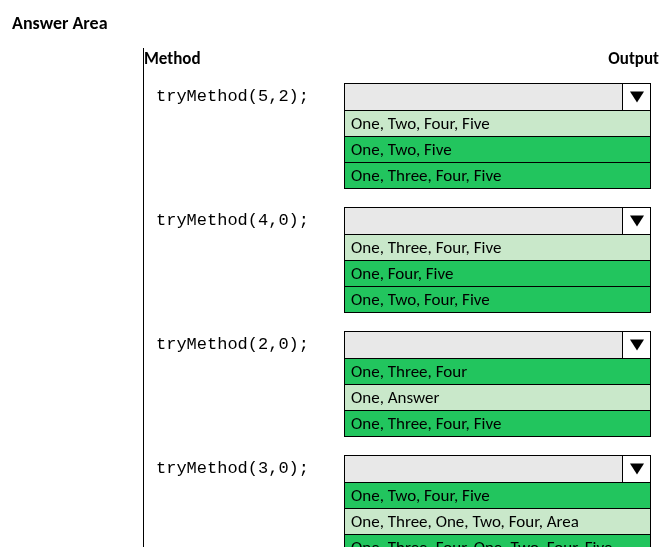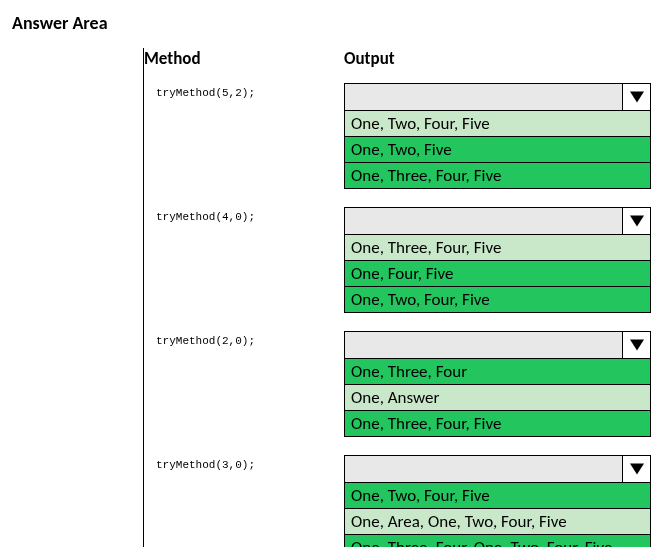--- a/index.html
+++ b/index.html
@@ -34,32 +34,32 @@
       display: flex;
       padding: 0 0 14px 0;
     }
     .header-method {
       width: 200px;
       text-align: left;
       font-weight: bold;
     }
     .header-output {
       flex: 1;
-      text-align: left;
+      text-align: right;
       font-weight: bold;
     }
     .q-row {
       display: flex;
       margin-bottom: 18px;
     }
     .method-cell {
       width: 200px;
       padding-left: 12px;
       font-family: "Courier New", monospace;
-      font-size: 11px;
+      font-size: 17px;
       padding-top: 4px;
     }
     .output-cell {
       flex: 1;
       padding-right: 8px;
     }
     .dropdown-head {
       display: flex;
       border: 1px solid #000;
       height: 28px;
@@ -161,19 +161,19 @@
       <div class="output-cell">
         <div class="dropdown-head">
           <div class="dropdown-field"></div>
           <div class="dropdown-arrow">
             <svg viewBox="0 0 10 10">
                 <polygon points="0,1 10,1 5,9" fill="#000"></polygon>
               </svg>
           </div>
         </div>
         <div class="opt">One, Two, Four, Five</div>
-        <div class="opt correct">One, Area, One, Two, Four, Five</div>
+        <div class="opt correct">One, Three, One, Two, Four, Area</div>
         <div class="opt">One, Three, Four, One, Two, Four, Five</div>
       </div>
     </div>
 
   </div>
 </div>
 
 </body></html>

